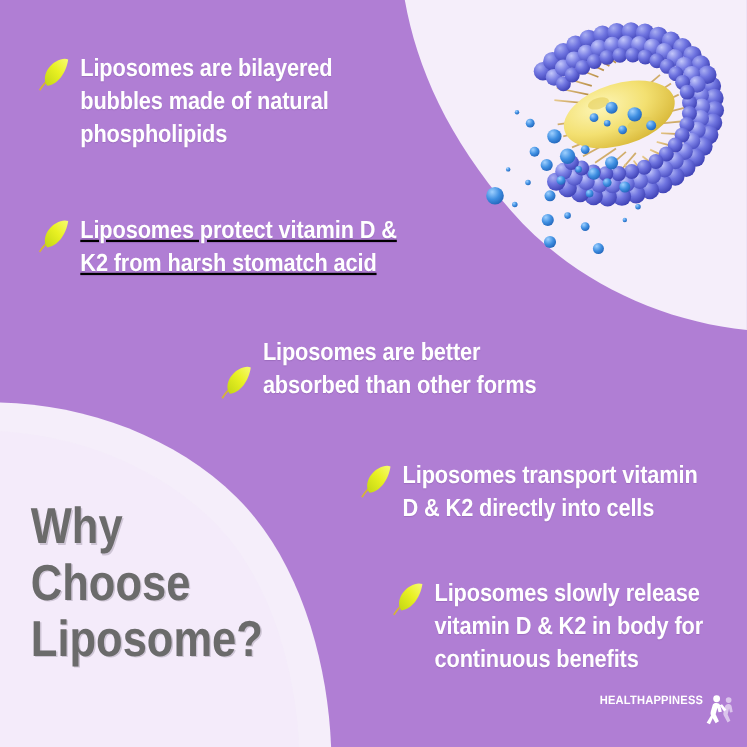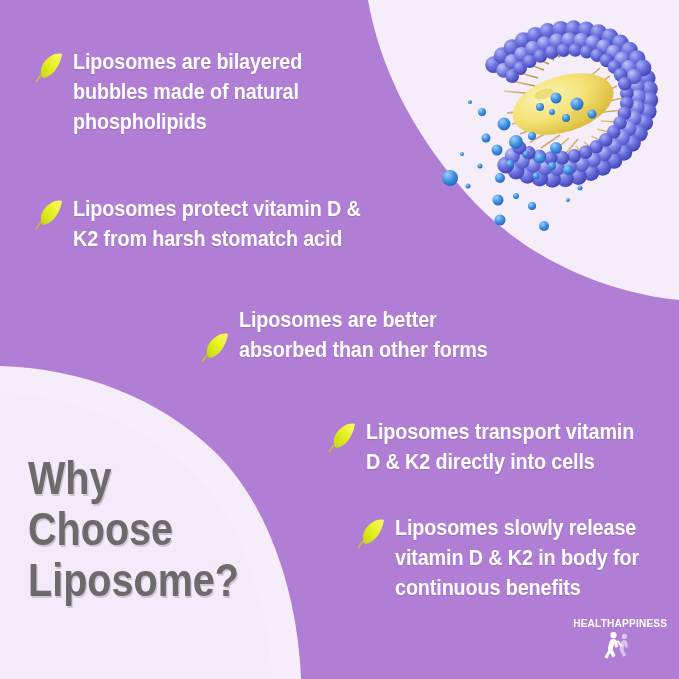--- a/index.html
+++ b/index.html
@@ -48,24 +48,24 @@
     line-height: 30px;
     letter-spacing: -0.15px;
     transform: scaleX(0.88);
     transform-origin: left top;
     white-space: pre-line;
     text-shadow: 0 1px 1px rgba(90,50,120,0.22);
   }
 
   
   #bullet-0 { left: 34px;  top: 47px;  }
-  #bullet-1 { left: 34px;  top: 194px; }
+  #bullet-1 { left: 34px;  top: 194px; text-decoration: underline; }
   #bullet-2 { left: 200px; top: 305px; align-items: flex-end; }
   #bullet-3 { left: 327px; top: 417px; }
-  #bullet-4 { left: 356px; top: 513px; }
+  #bullet-4 { left: 356px; top: 524px; }
 
   
   #headline {
     position: absolute;
     left: 28px;
     top: 453px;
     color: #6b6b6b;
     font-family: "Liberation Sans Narrow", "Liberation Sans", sans-serif;
     font-weight: bold;
     font-size: 46px;
@@ -76,23 +76,22 @@
     white-space: pre-line;
     text-shadow: 1.5px 1.5px 0.5px rgba(120,110,130,0.30);
   }
 
   
   #brand {
     position: absolute;
     right: 12px;
     bottom: 18px;
     display: flex;
-    align-items: center;
+    align-items: flex-start;
     gap: 2px;
-    flex-direction: column;
   }
   #brand .brand-text {
     color: #ffffff;
     font-family: "Liberation Sans Narrow", "Liberation Sans", sans-serif;
     font-weight: bold;
     font-size: 11px;
     letter-spacing: 0.2px;
     transform: scaleX(0.92);
     transform-origin: right center;
   }

